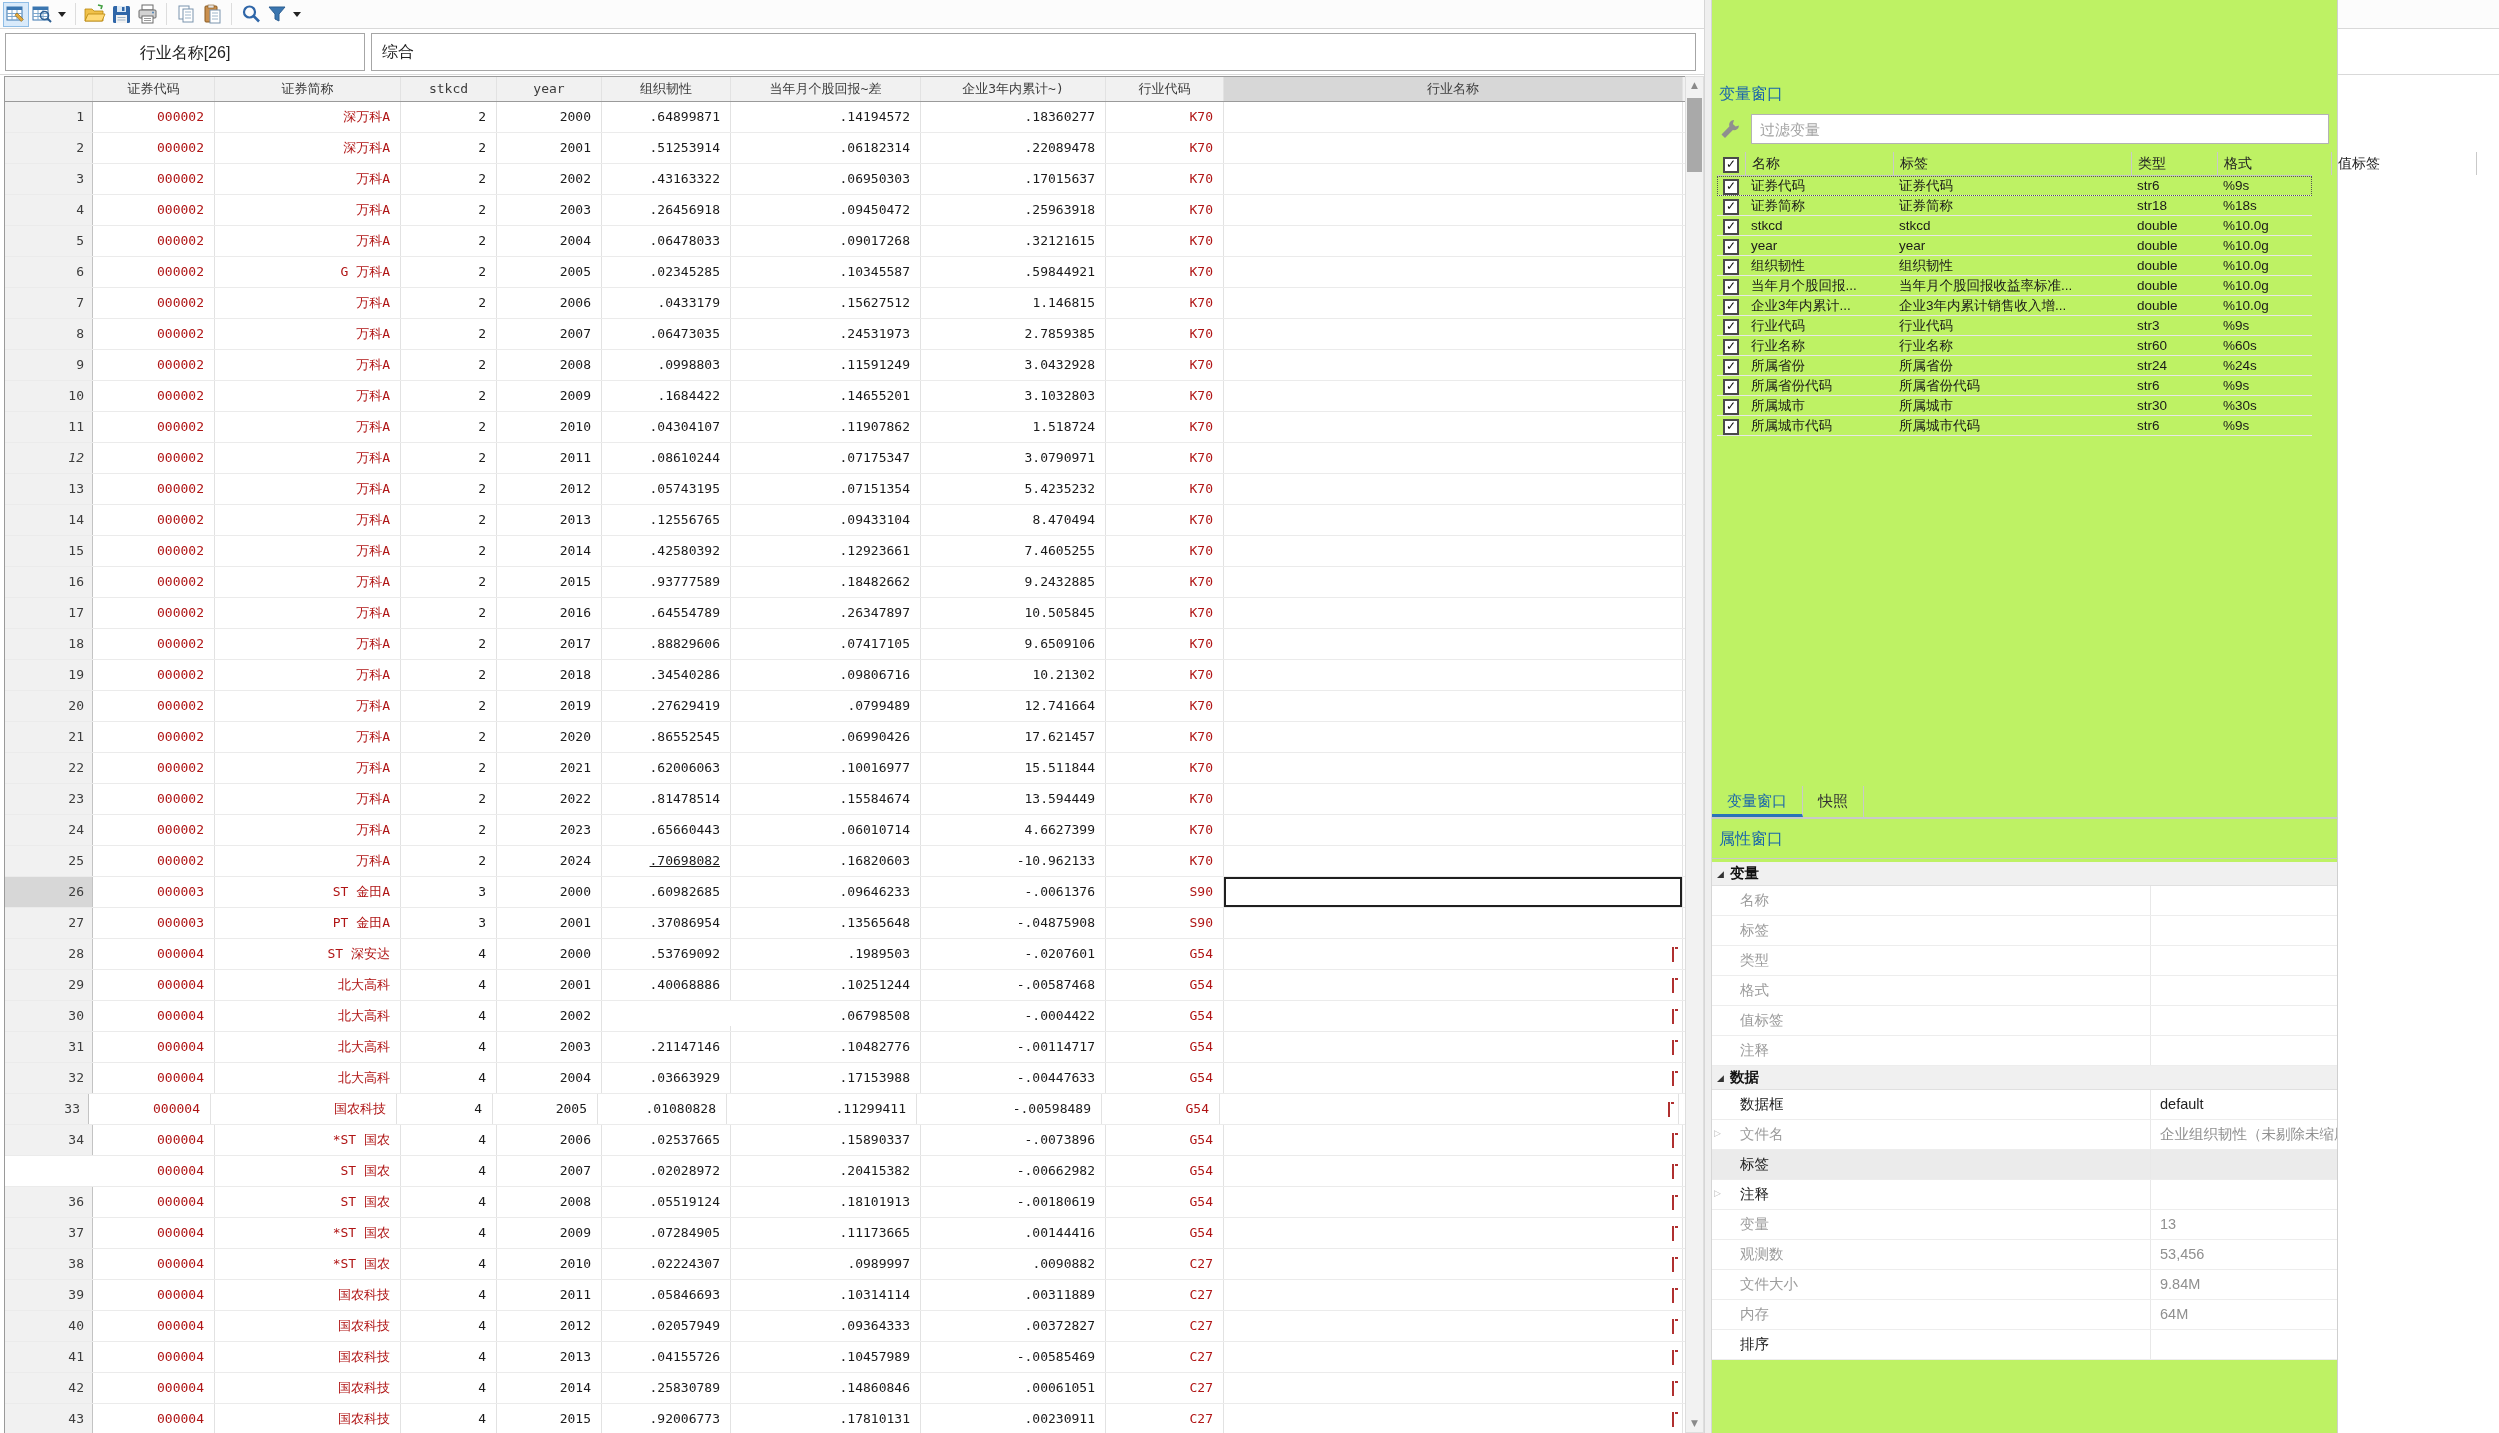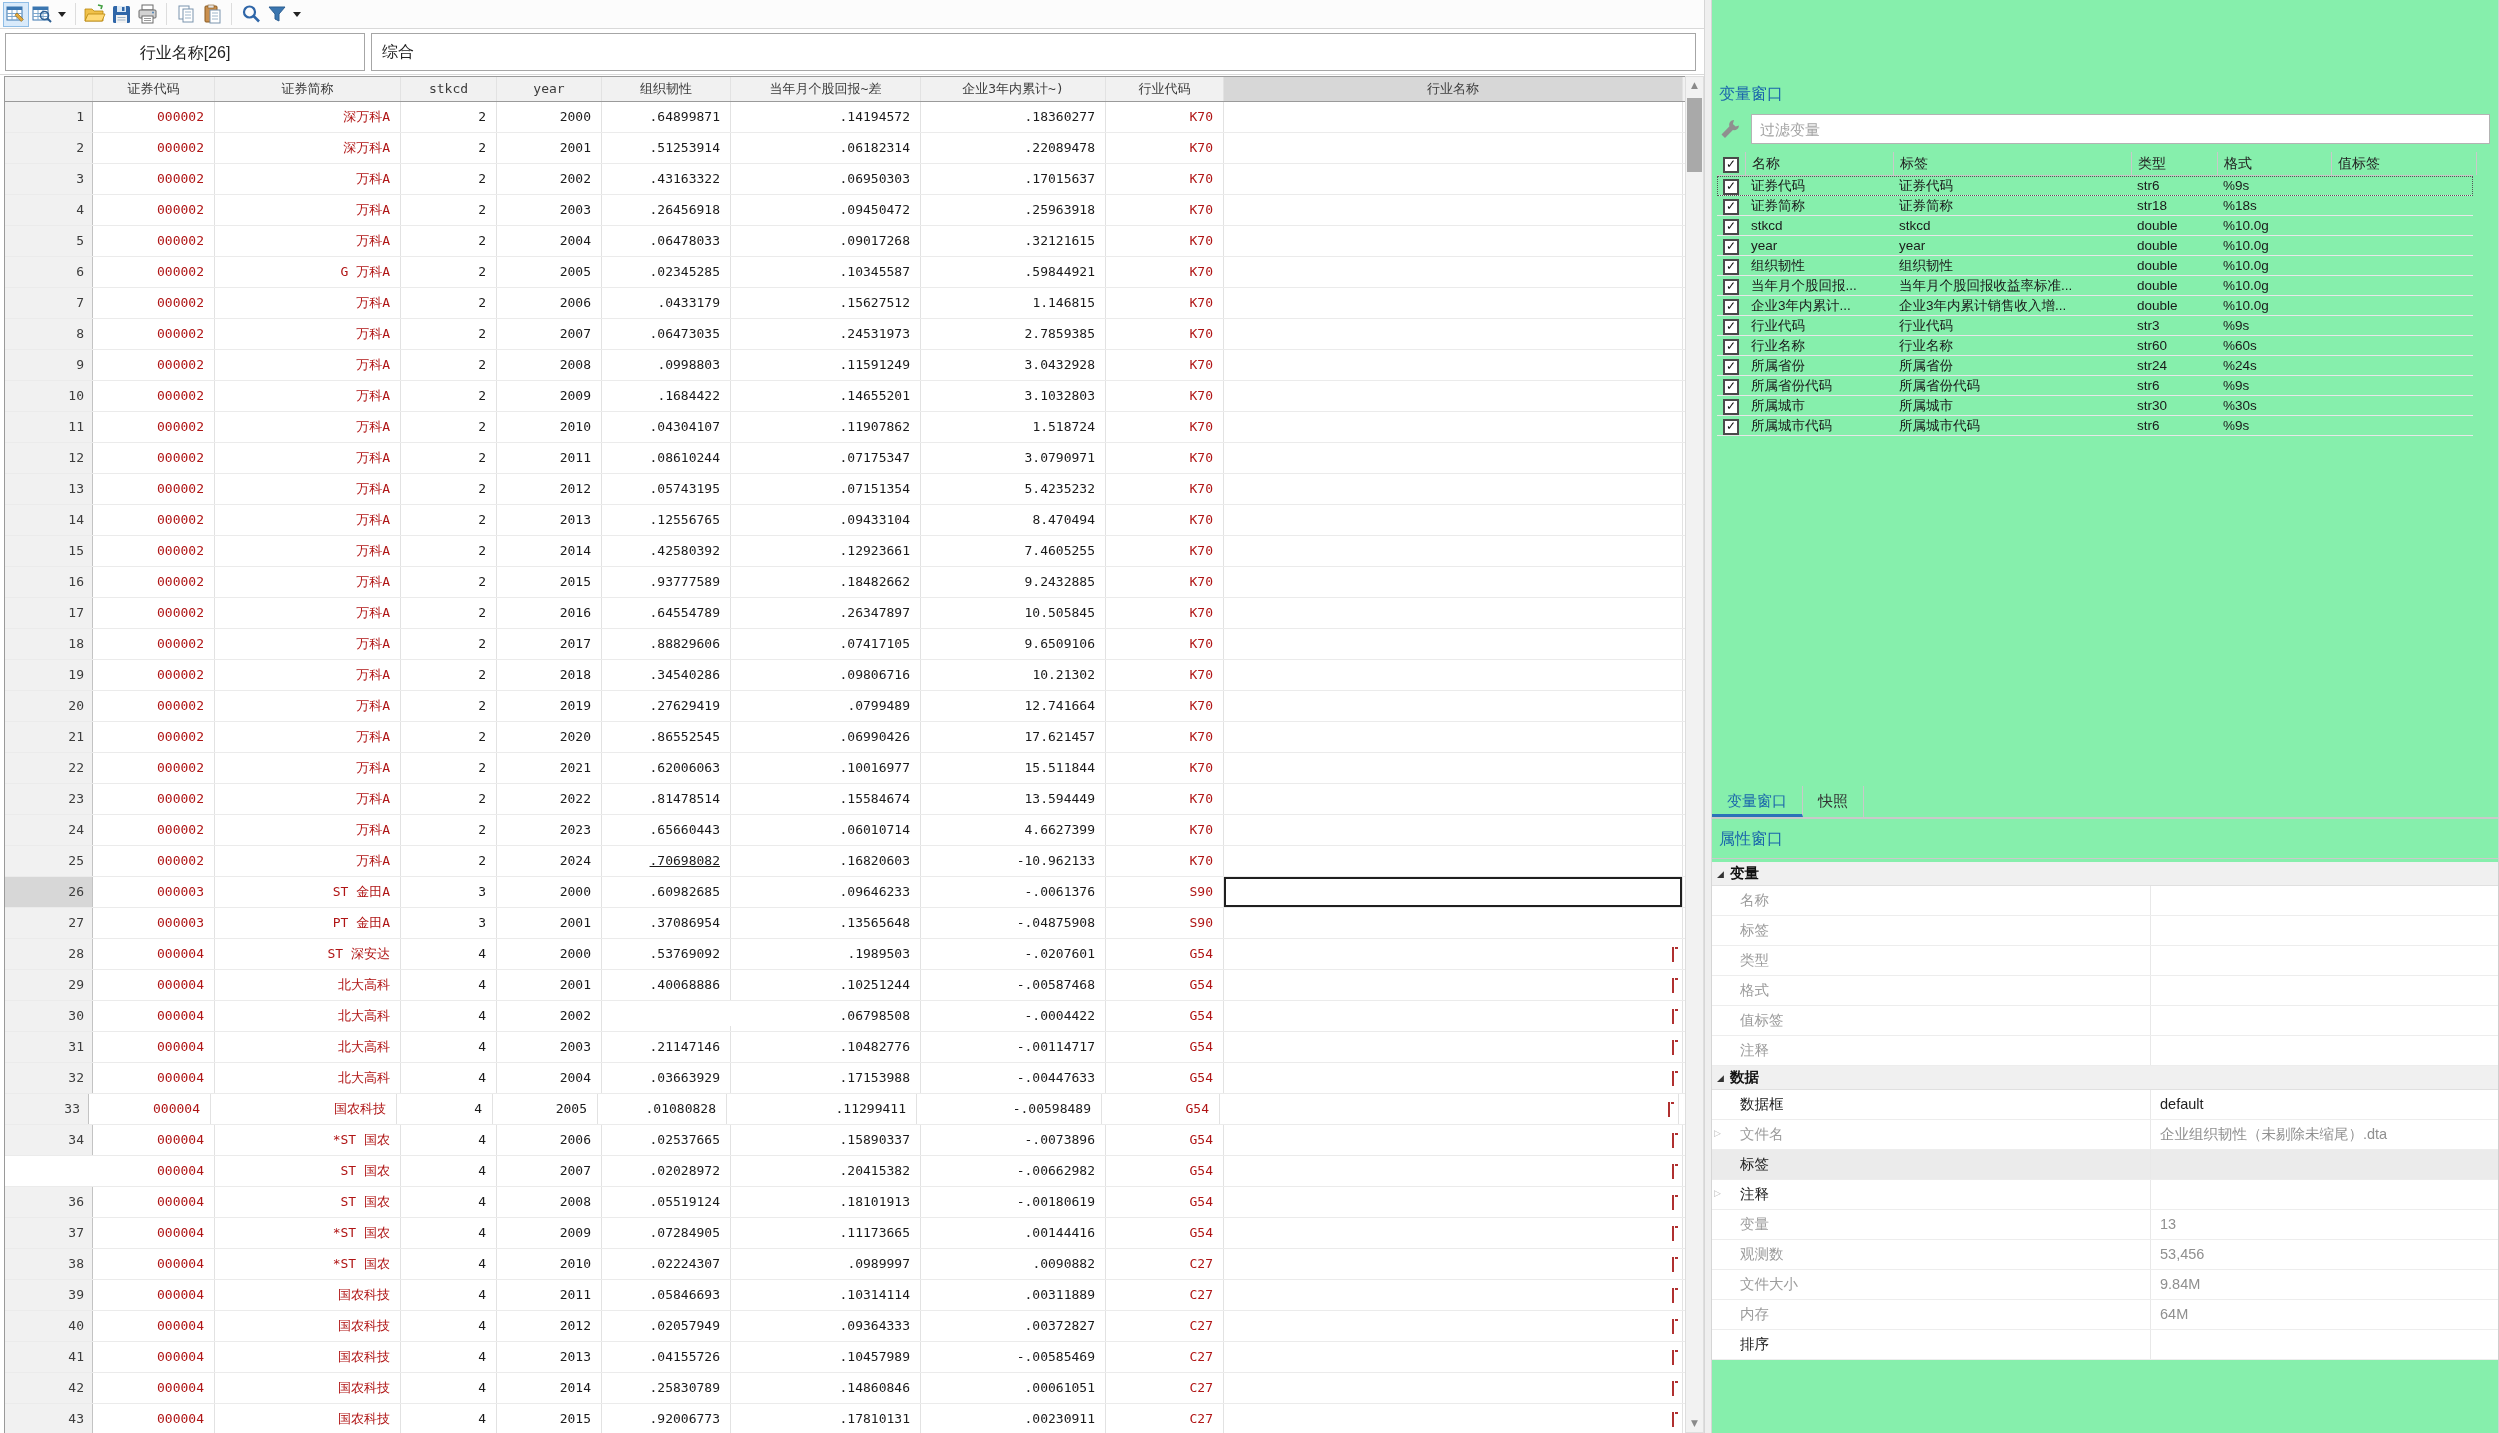--- a/index.html
+++ b/index.html
@@ -47,21 +47,21 @@
   .vs-arrow{position:absolute;left:0;width:100%;height:17px;color:#8a8a8a;font-size:9px;
             text-align:center;line-height:17px;font-family:"DejaVu Sans",sans-serif;}
   .vs-up{top:0;} .vs-down{bottom:0;}
   .vs-thumb{position:absolute;left:1px;top:21px;width:15px;height:74px;background:#a9a9a9;}
 
   
   .split{position:absolute;left:1704px;top:0;width:8px;height:100%;background:#efefef;
          border-left:1px solid #d6d6d6;border-right:1px solid #d6d6d6;box-sizing:border-box;}
 
   
-  .panel{position:absolute;left:1712px;top:0;width:787px;height:100%;background:#86efac;
+  .panel{position:absolute;left:1712px;top:0;width:626px;height:100%;background:#bef264;
          border-right:1px solid #cfcfcf;box-sizing:border-box;}
   .pane-title{position:absolute;left:7px;font-size:16px;color:#1a66ab;}
   .vw-title{top:84px;}
   .vw-filter{position:absolute;left:5px;top:114px;height:30px;right:8px;}
   .wrench{position:absolute;left:2px;top:4px;width:22px;height:22px;}
   .vw-input{position:absolute;left:34px;top:0;right:0;height:30px;border:1px solid #b3b3b3;
             font-size:15px;padding-left:8px;box-sizing:border-box;font-family:"Liberation Sans",sans-serif;}
   .vw-input::placeholder{color:#a3a3a3;}
   .vw-head{position:absolute;left:5px;top:152px;right:25px;height:24px;border-bottom:1px solid #c6c6c6;
            display:flex;font-size:14px;color:#222;box-sizing:border-box;}
@@ -340,21 +340,21 @@
           <div class="gc c-str" style="width: 186px;">万科A</div>
           <div class="gc c-num" style="width: 96px;">2</div>
           <div class="gc c-num" style="width: 105px;">2010</div>
           <div class="gc c-num" style="width: 129px;">.04304107</div>
           <div class="gc c-num" style="width: 190px;">.11907862</div>
           <div class="gc c-num" style="width: 185px;">1.518724</div>
           <div class="gc c-str" style="width: 118px;">K70</div>
           <div class="gc c-name" style="width: 459px;"></div>
         </div>
         <div class="g-row">
-          <div class="gc rownum" style="width: 88px;">12</div>
+          <div class="gc rownum" style="width: 88px; font-style: italic;">12</div>
           <div class="gc c-str" style="width: 122px;">000002</div>
           <div class="gc c-str" style="width: 186px;">万科A</div>
           <div class="gc c-num" style="width: 96px;">2</div>
           <div class="gc c-num" style="width: 105px;">2011</div>
           <div class="gc c-num" style="width: 129px;">.08610244</div>
           <div class="gc c-num" style="width: 190px;">.07175347</div>
           <div class="gc c-num" style="width: 185px;">3.0790971</div>
           <div class="gc c-str" style="width: 118px;">K70</div>
           <div class="gc c-name" style="width: 459px;"></div>
         </div>

